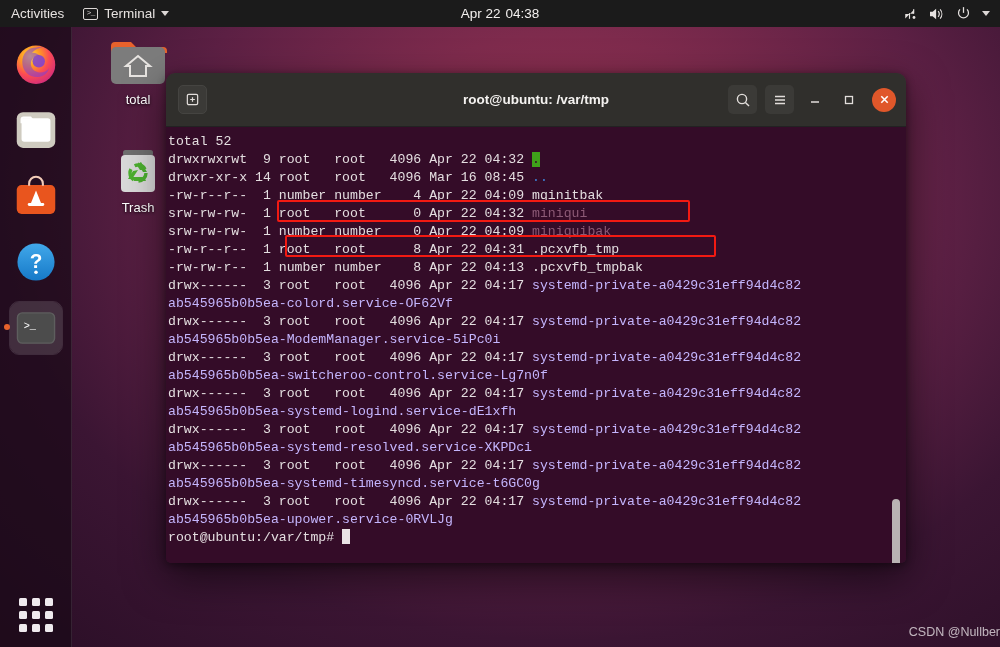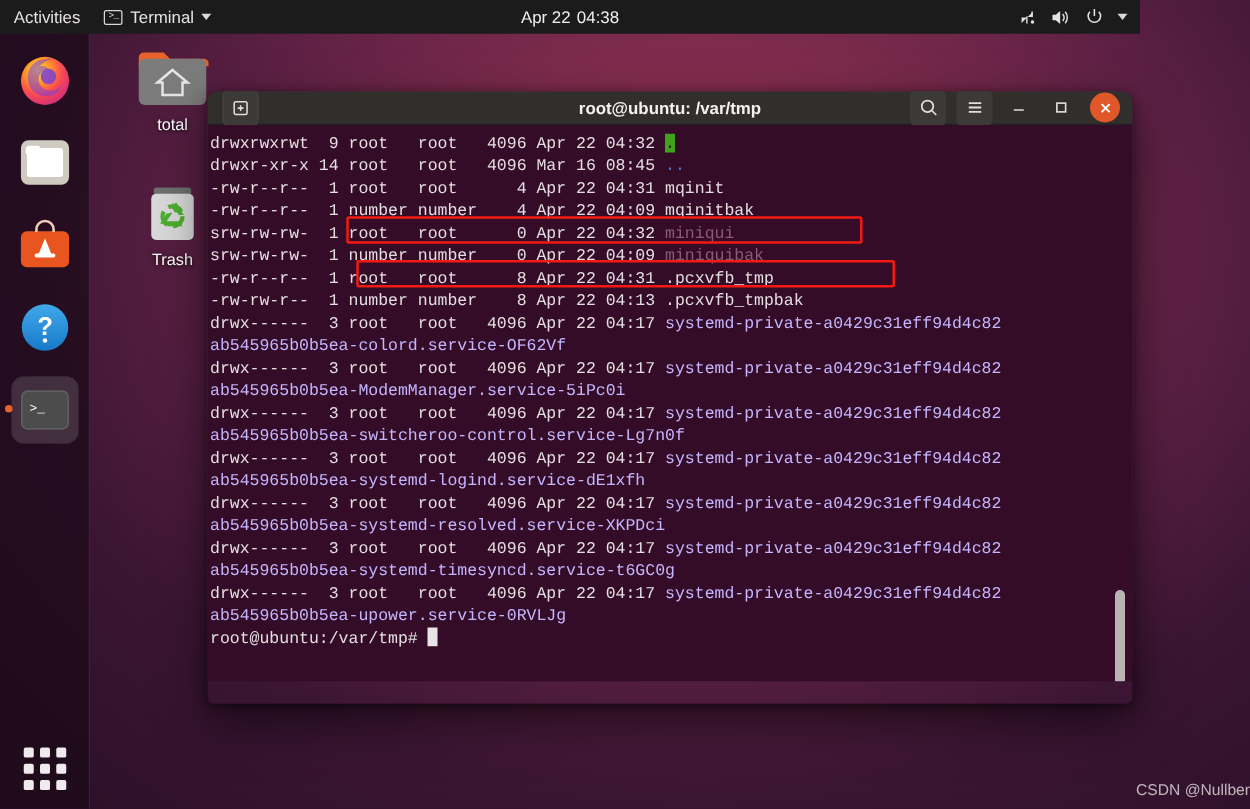--- a/index.html
+++ b/index.html
@@ -8,21 +8,21 @@
     overflow: hidden;
     font-family: "Liberation Sans", sans-serif;
   }
   body {
     position: relative;
     background: radial-gradient(ellipse 780px 620px at 56% 30%, #9e3352 0%, #7e2b4d 26%, #5c2044 50%, #3b1533 72%, #2b0f27 100%), #2b0f27;
   }
 
   
   #topbar {
-    position: absolute; left: 0; top: 0; width: 912px; height: 27px;
+    position: absolute; left: 0; top: 0; width: 1000px; height: 27px;
     background: #1b1b1b;
     display: flex; align-items: center;
     font-size: 13.5px; color: #e6e2e0;
     z-index: 50;
   }
   #activities { padding: 0 11px 0 11px; line-height: 27px; }
   #app-menu { display: flex; align-items: center; gap: 6px; padding: 0 8px; }
   #app-menu .tmicon {
     width: 15px; height: 12px; border: 1.4px solid #dcd8d6; border-radius: 2px;
     display:inline-flex; align-items:center; justify-content:center;
@@ -82,21 +82,21 @@
   .desk-icon .lbl { margin-top: 4px; display:block; }
 
   
   #term {
     position: absolute; left: 166px; top: 73px; width: 740px; height: 490px;
     border-radius: 9px 9px 5px 5px;
     box-shadow: 0 14px 40px rgba(0,0,0,0.55), 0 2px 8px rgba(0,0,0,0.45);
     overflow: hidden; z-index: 30;
   }
   #titlebar {
-    height: 27px; background: #302f2c;
+    height: 54px; background: #302f2c;
     display: flex; align-items: center; position: relative;
     border-bottom: 1px solid #222;
     gap: 18px;
   }
   #tab-new {
     width: 29px; height: 29px; margin-left: 12px; border-radius: 5px;
     background: #3b3a37; border: 1px solid #454441;
     display:flex; align-items:center; justify-content:center;
   }
   #title-text {
@@ -318,23 +318,23 @@
       <div id="btn-close">
         <svg width="11" height="11" viewBox="0 0 12 12" stroke="#ffffff" stroke-width="1.7">
           <path d="M2.5 2.5 L9.5 9.5 M9.5 2.5 L2.5 9.5"></path>
         </svg>
       </div>
     </div>
   </div>
 
   <div id="termbody">
     <div id="termlines">
+        <div class="tline"><span>total 52</span></div>
         <div class="tline"><span>drwxrwxrwt  9 root   root   4096 Apr 22 04:32 </span><span class="c-green">.</span></div>
         <div class="tline"><span>drwxr-xr-x 14 root   root   4096 Mar 16 08:45 </span><span class="c-dot">..</span></div>
-        <div class="tline"><span>-rw-r--r--  1 root   root      4 Apr 22 04:31 mqinit</span></div>
         <div class="tline"><span>-rw-r--r--  1 number number    4 Apr 22 04:09 mqinitbak</span></div>
         <div class="tline"><span>srw-rw-rw-  1 root   root      0 Apr 22 04:32 </span><span class="c-sock">miniqui</span></div>
         <div class="tline"><span>srw-rw-rw-  1 number number    0 Apr 22 04:09 </span><span class="c-sock">miniquibak</span></div>
         <div class="tline"><span>-rw-r--r--  1 root   root      8 Apr 22 04:31 .pcxvfb_tmp</span></div>
         <div class="tline"><span>-rw-rw-r--  1 number number    8 Apr 22 04:13 .pcxvfb_tmpbak</span></div>
         <div class="tline"><span>drwx------  3 root   root   4096 Apr 22 04:17 </span><span class="c-dir">systemd-private-a0429c31eff94d4c82</span></div>
         <div class="tline"><span class="c-dir">ab545965b0b5ea-colord.service-OF62Vf</span></div>
         <div class="tline"><span>drwx------  3 root   root   4096 Apr 22 04:17 </span><span class="c-dir">systemd-private-a0429c31eff94d4c82</span></div>
         <div class="tline"><span class="c-dir">ab545965b0b5ea-ModemManager.service-5iPc0i</span></div>
         <div class="tline"><span>drwx------  3 root   root   4096 Apr 22 04:17 </span><span class="c-dir">systemd-private-a0429c31eff94d4c82</span></div>

